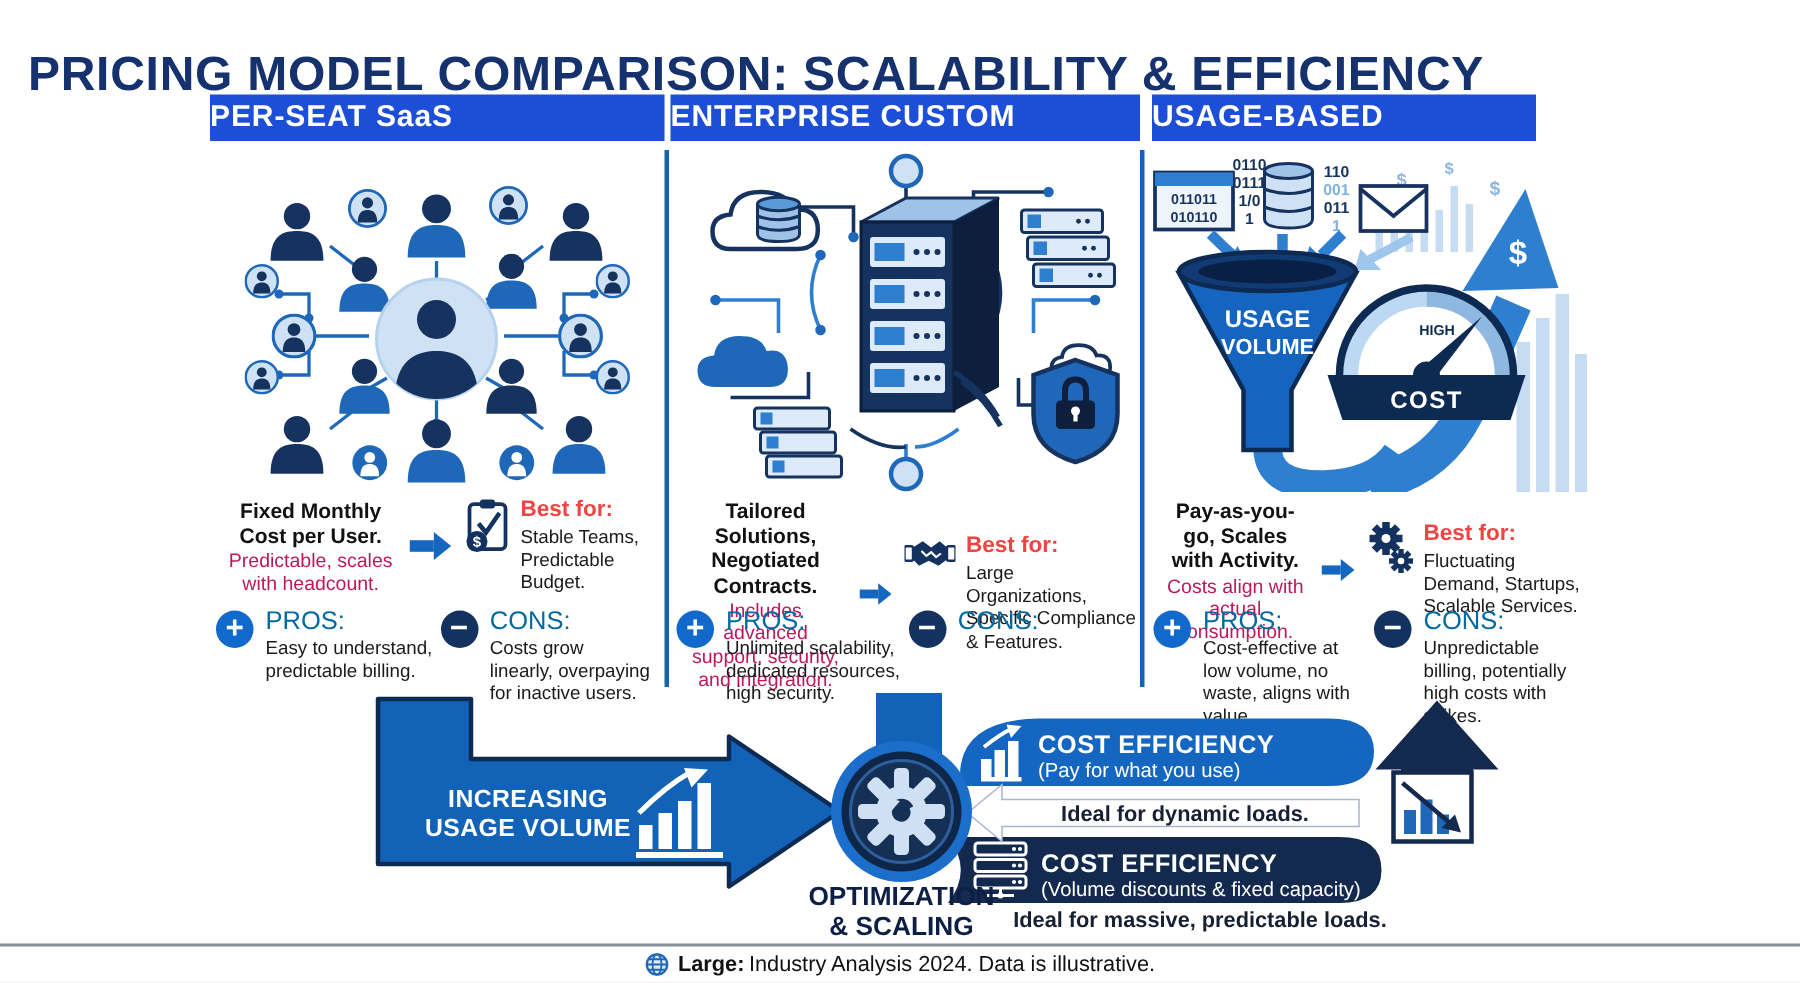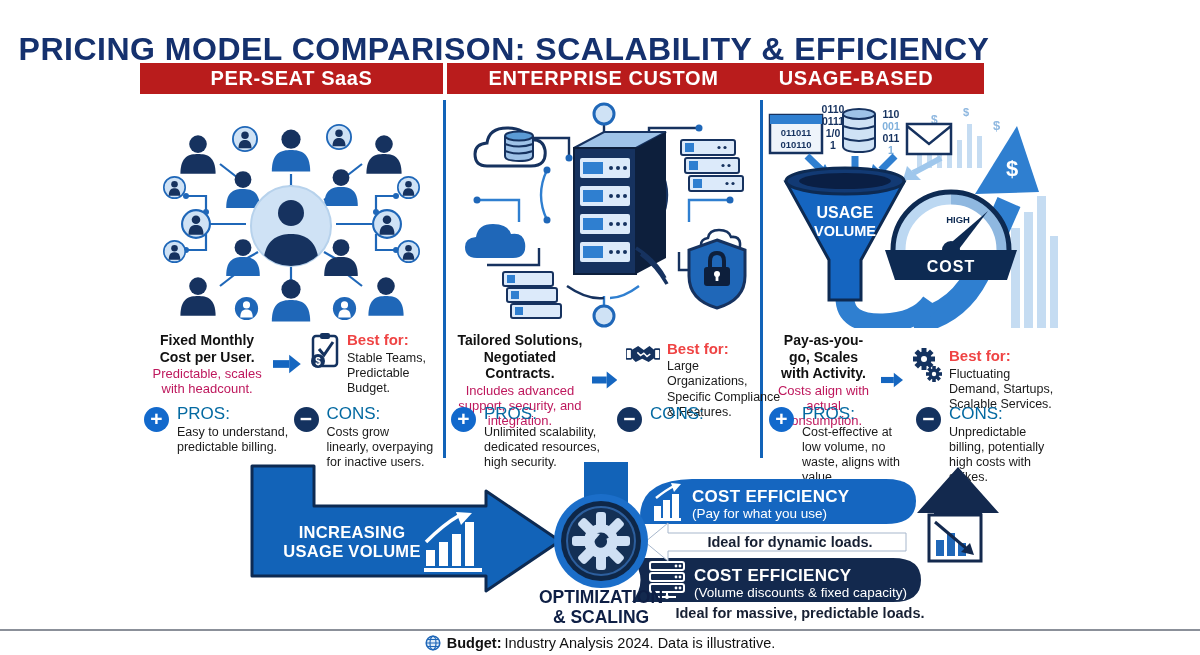--- a/index.html
+++ b/index.html
@@ -1,27 +1,27 @@
 <!DOCTYPE html>
 <html><head>
 <meta charset="utf-8">
 <style>
   html,body{margin:0;padding:0;background:#e8e8e8;}
   .canvas{position:relative;width:1200px;height:655px;background:#ffffff;overflow:hidden;
           font-family:"Liberation Sans",sans-serif;color:#161616;}
   svg{display:block;font-family:inherit;}
   .title{position:absolute;top:31px;left:0;width:1008px;text-align:center;margin:0;
          font-size:32px;font-weight:bold;letter-spacing:.5px;color:#15316e;}
-  .hbar{position:absolute;top:63px;height:31px;background:#b91c1c;color:#fff;
-        font-size:20px;font-weight:bold;letter-spacing:.6px;text-align:center;line-height:31px;}
-  .hbar1{left:140px;width:303px;} .hbar2{left:447px;width:313px;} .hbar3{left:728px;width:256px;}
+  .hbar{position:absolute;top:63px;height:31px;background:#1d4ed8;color:#fff;
+        font-size:20px;font-weight:bold;letter-spacing:.6px;line-height:31px;}
+  .hbar1{left:140px;width:303px;} .hbar2{left:447px;width:313px;} .hbar3{left:768px;width:256px;}
   .vdiv{position:absolute;top:100px;height:358px;width:3px;background:#1263b8;}
   .vdiv1{left:443px;} .vdiv2{left:760px;}
   .col{position:absolute;top:100px;height:360px;}
-  .col1{left:140px;width:303px;} .col2{left:447px;width:313px;padding-left:23px;} .col3{left:765px;width:298px;}
+  .col1{left:140px;width:303px;} .col2{left:447px;width:313px;} .col3{left:765px;width:298px;}
   .illus{position:absolute;top:0;left:0;}
   .desc-row{position:absolute;top:232px;left:10px;right:0;display:flex;align-items:center;
             justify-content:center;gap:9px;}
   .desc{text-align:center;}
   .desc-bold{font-size:14px;font-weight:bold;line-height:1.18;color:#111;}
   .desc-rest{font-size:13px;line-height:1.18;color:#be185d;margin-top:1px;}
   .best{display:flex;align-items:flex-start;gap:7px;}
   .best-label{font-size:15px;font-weight:bold;line-height:1.1;color:#ef4444;}
   .best-text{font-size:12.5px;line-height:1.22;color:#1a1a1a;margin-top:2px;}
   .pc-row{position:absolute;top:305px;left:4px;right:0;display:flex;}
@@ -561,16 +561,16 @@
     </g>
   </svg>
 
   <div class="footline"></div>
   <div class="footer">
     <svg width="16" height="16" viewBox="0 0 16 16">
       <circle cx="8" cy="8" r="6.8" fill="#dcebf8" stroke="#1f67b8" stroke-width="1.5"></circle>
       <ellipse cx="8" cy="8" rx="3" ry="6.8" fill="none" stroke="#1f67b8" stroke-width="1.2"></ellipse>
       <path d="M1.2,8 H14.8 M2.2,4.5 H13.8 M2.2,11.5 H13.8" stroke="#1f67b8" stroke-width="1.2" fill="none"></path>
     </svg>
-    <span class="ftxt"><b>Budget:</b><span>Industry Analysis 2024. Data is illustrative.</span></span>
+    <span class="ftxt"><b>Large:</b><span>Industry Analysis 2024. Data is illustrative.</span></span>
   </div>
 
 </div>
 
 </body></html>

